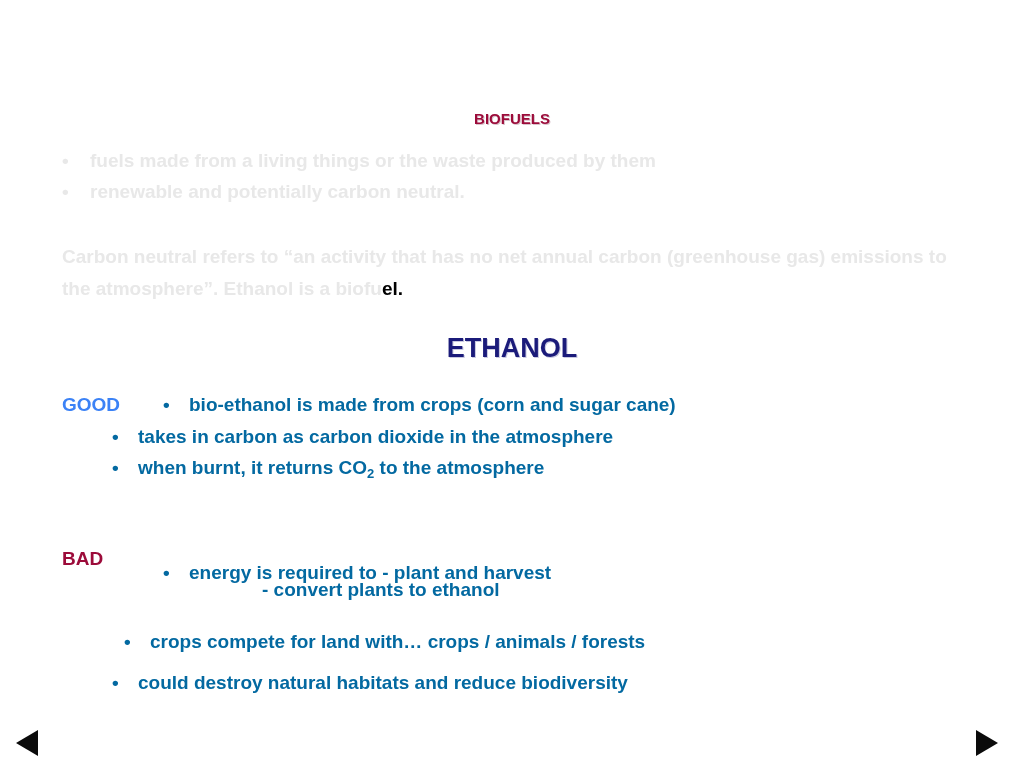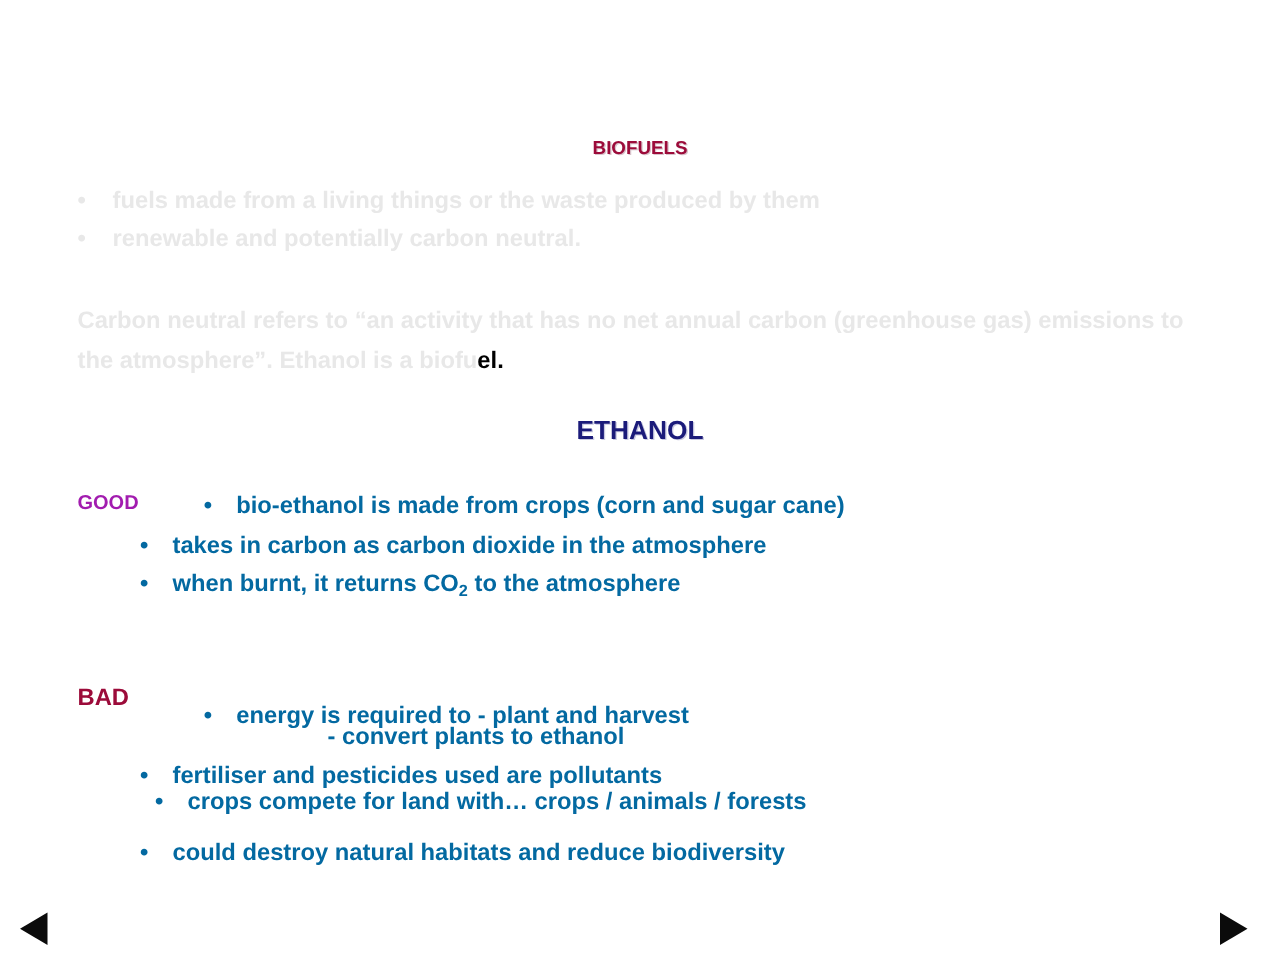--- a/index.html
+++ b/index.html
@@ -39,21 +39,21 @@
     font-weight: bold;
     text-shadow: 1px 1px 0 #d8c3cb;
   }
   .subhead-biofuels {
     top: 110px;
     font-size: 15px;
     color: #9c0b3a;
   }
   .subhead-ethanol {
     top: 333px;
-    font-size: 21px;
+    font-size: 27px;
     color: #1b1b7a;
     text-shadow: 1px 1px 0 #c9c9e0;
   }
   .bullet-faded {
     position: absolute;
     left: 62px;
     font-size: 19px;
     font-weight: bold;
     color: #e8e8e8;
     white-space: nowrap;
@@ -77,23 +77,23 @@
     line-height: 32px;
   }
   .para-faded .tail {
     color: #000000;
   }
 
   .label-good {
     position: absolute;
     left: 62px;
     top: 394px;
-    font-size: 16px;
-    font-weight: bold;
-    color: #a21caf;
+    font-size: 19px;
+    font-weight: bold;
+    color: #3b82f6;
   }
   .label-bad {
     position: absolute;
     left: 62px;
     top: 548px;
     font-size: 19px;
     font-weight: bold;
     color: #9c0b3a;
   }
   .line {
@@ -186,23 +186,20 @@
   <div class="label-bad">BAD</div>
 
   <div class="line b1">
     <span class="dot">•</span><span>energy is required to    -  plant and harvest</span>
   </div>
 
   <div class="line b2">
     <span>-  convert plants to ethanol</span>
   </div>
 
-  <div class="line b3">
-    <span class="dot">•</span><span>fertiliser and pesticides used are pollutants</span>
-  </div>
 
   <div class="line b4">
     <span class="dot">•</span><span>crops compete for land with… crops / animals / forests</span>
   </div>
 
   <div class="line b5">
     <span class="dot">•</span><span>could destroy natural habitats and reduce biodiversity</span>
   </div>
 
   <div class="nav nav-prev">

